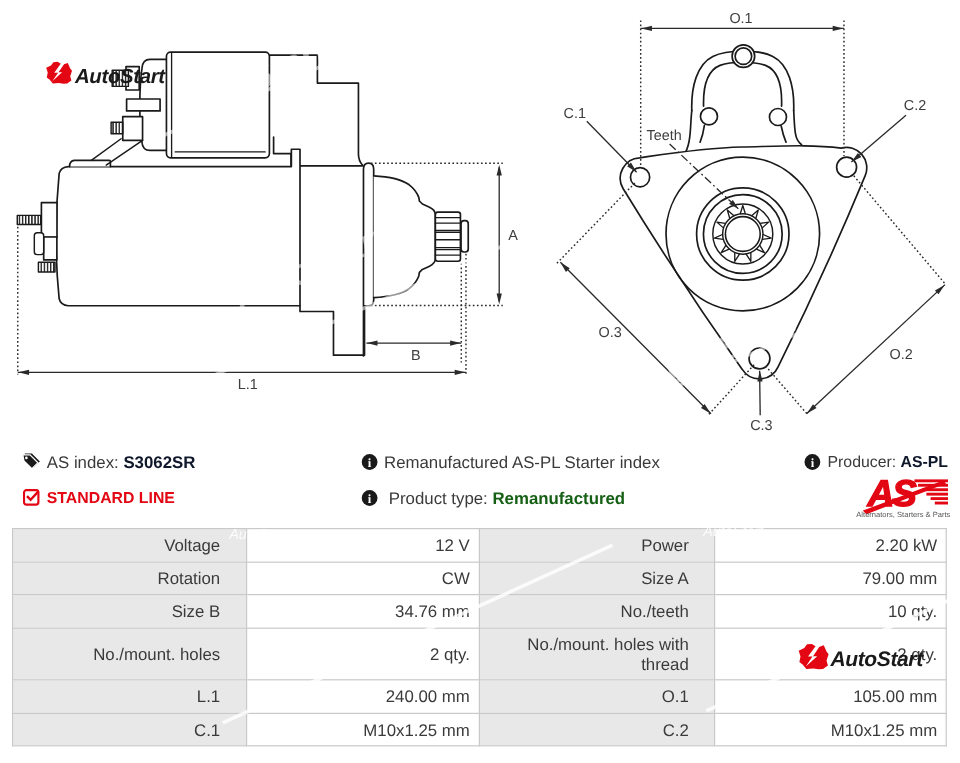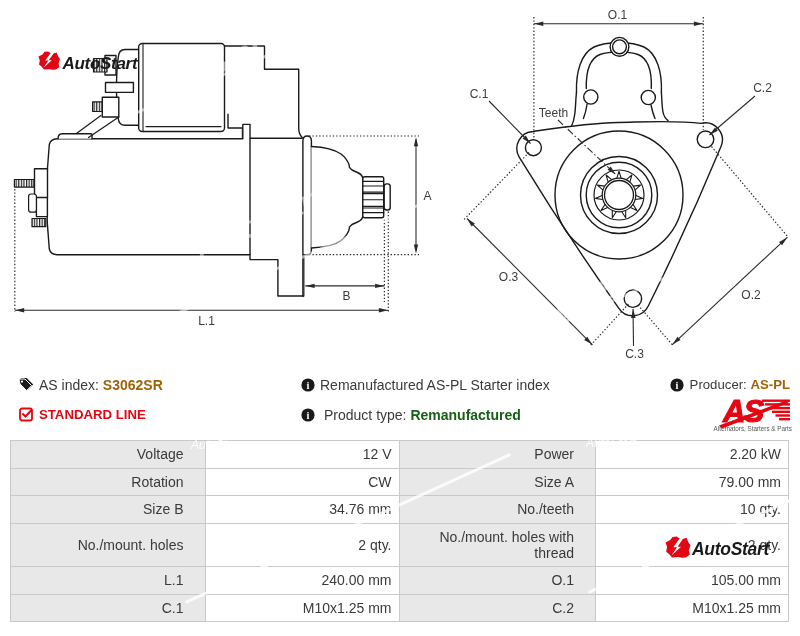--- a/index.html
+++ b/index.html
@@ -1,20 +1,20 @@
 <!DOCTYPE html>
 <html><head>
 <meta charset="utf-8">
 <style>
   html,body{margin:0;padding:0;background:#fff;}
   body{width:800px;height:636px;position:relative;overflow:hidden;
        font-family:"Liberation Sans",sans-serif;}
   .abs{position:absolute;}
   .meta{font-size:14px;color:#3a3a3a;white-space:nowrap;}
-  .meta b{color:#a16207;}
+  .meta b{color:#0f172a;}
   #tbl{position:absolute;left:10px;top:440px;width:778px;height:181px;
        border-collapse:collapse;table-layout:fixed;font-size:14px;color:#3a3a3a;}
   #tbl td{border:1px solid #c9c9c9;text-align:right;padding:0 7px 0 2px;
           vertical-align:middle;overflow:hidden;}
   #tbl td.l{background:#e8e8e8;padding-right:21px;}
   .wm{position:absolute;background:rgba(255,255,255,.8);height:2.5px;
       transform-origin:0 0;}
   .wmt{position:absolute;color:rgba(255,255,255,.85);font-weight:normal;
        font-style:italic;font-size:12px;white-space:nowrap;margin-left:28px;}
 </style>

